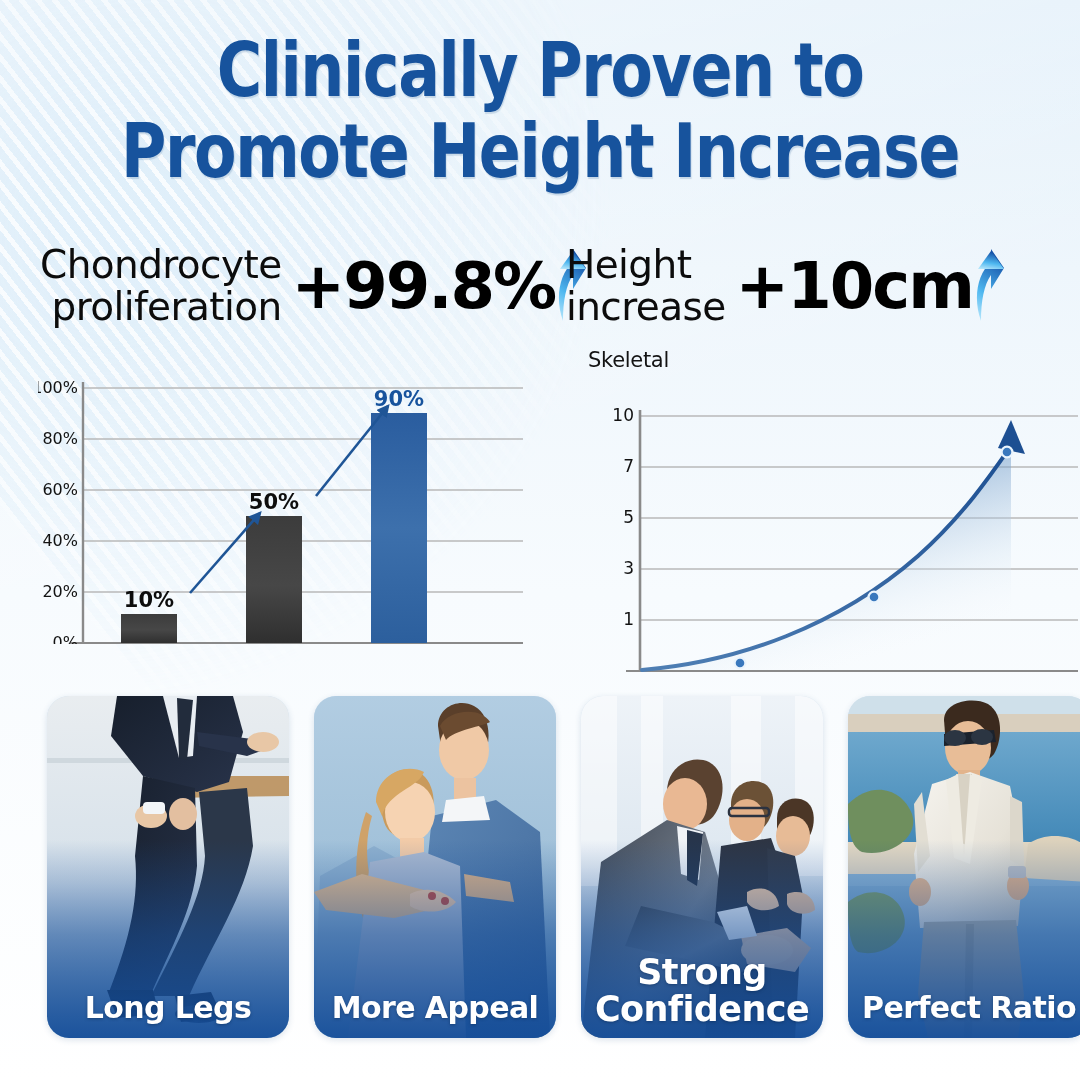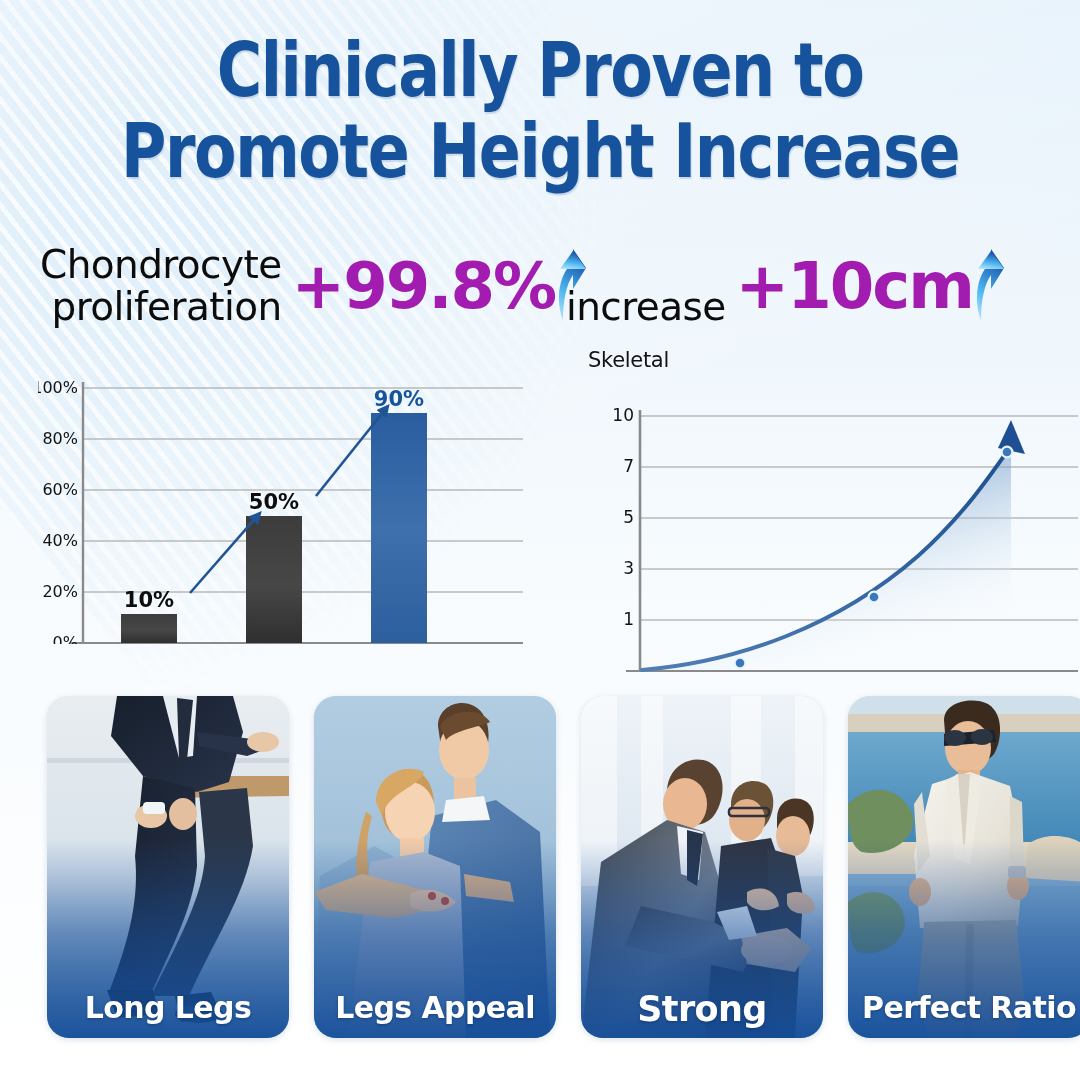--- a/index.html
+++ b/index.html
@@ -41,21 +41,21 @@
     display:flex; align-items:center;
   }
   .stat{ display:flex; align-items:center; }
   .stat.s1{ width:566px; padding-left:40px;text-align:right; }
   .stat.s2{ width:514px; }
   .stat-label{
     color:#0c0c0c; font-size:39px; line-height:1.07; font-weight:400;
     font-family:"DejaVu Sans", sans-serif; letter-spacing:-.6px;
   }
   .stat-value{
-    color:#a21caf; font-weight:bold; font-size:64px; letter-spacing:-2px;
+    color:#000000; font-weight:bold; font-size:64px; letter-spacing:-2px;
     font-family:"DejaVu Sans", sans-serif; margin-left:10px; white-space:nowrap;
   }
   .up-arrow{ width:40px; height:74px; margin-left:-2px; flex:0 0 auto; }
 
   
   .chart{ position:absolute; top:348px; height:322px; }
   #chart-left{ left:38px; width:500px; }
   #chart-right{ left:560px; width:500px;margin-left:28px; }
   .chart-title{
     font-size:21px; color:#131313; font-family:"DejaVu Sans", sans-serif;
@@ -112,21 +112,21 @@
           <stop offset="1" stop-color="#1552a8"></stop>
         </linearGradient>
       </defs>
       <path d="M10 72 C10 52 13 36 20 26 L20 40 L33 19 L20 0 L20 13 C6 25 2 50 10 72 Z" fill="url(#ag1)"></path>
       <path d="M20 2 L33 20 L7 20 Z" fill="url(#ag1)"></path>
     </svg>
   </div>
 
   <div class="stat s2">
     <div class="stat-label">
-      <br>
+      <span>Height</span><br>
       <span>increase</span>
     </div>
     <div class="stat-value">+10cm</div>
     <svg class="up-arrow" viewBox="0 0 40 74">
       <path d="M10 72 C10 52 13 36 20 26 L20 40 L33 19 L20 0 L20 13 C6 25 2 50 10 72 Z" fill="url(#ag1)"></path>
       <path d="M20 2 L33 20 L7 20 Z" fill="url(#ag1)"></path>
     </svg>
   </div>
 </div>
 
@@ -310,21 +310,21 @@
       <path d="M58 120 C46 160 58 200 72 222 L52 230 C38 196 40 150 52 116 Z" fill="#cfa269"></path>
       <rect x="86" y="142" width="24" height="22" fill="#f2cba8"></rect>
       <path d="M56 166 L110 156 L146 170 L152 342 L34 342 Z" fill="#aab9d0"></path>
       <path d="M0 196 L48 178 L118 196 L134 210 L80 222 L12 214 Z" fill="#e2b98c"></path>
       <path d="M96 198 C112 190 130 194 142 206 C132 218 108 218 96 210 Z" fill="#eec6a2"></path>
       <circle cx="118" cy="200" r="4" fill="#c04a3e"></circle>
       <circle cx="131" cy="205" r="4" fill="#c04a3e"></circle>
       <path d="M150 178 L196 186 L200 206 L152 200 Z" fill="#dcb186"></path>
     </svg>
     <div class="veil"></div>
-    <div class="cap">Legs Appeal</div>
+    <div class="cap">More Appeal</div>
   </div>
 
   <div class="card">
     <svg class="photo" viewBox="0 0 242 342" preserveAspectRatio="xMidYMid slice">
       <defs>
         <linearGradient id="p3bg" x1="0" y1="0" x2="0" y2="1">
           <stop offset="0" stop-color="#eef3f8"></stop>
             <stop offset=".5" stop-color="#dde7f0"></stop>
           <stop offset="1" stop-color="#7ba0c6"></stop>
         </linearGradient>
@@ -356,20 +356,21 @@
       <path d="M60 210 L132 226 L176 248 L162 276 L100 262 L44 250 Z" fill="url(#gsuit)"></path>
       <path d="M160 240 L206 232 L230 252 L214 276 L166 268 Z" fill="#ecc6a6"></path>
       <ellipse cx="186" cy="254" rx="26" ry="15" fill="#f0cdad"></ellipse>
       <path d="M136 216 L166 210 L176 240 L148 244 Z" fill="#f4f7fa"></path>
       <path d="M166 196 C180 188 196 194 198 210 C186 218 170 214 166 206 Z" fill="#eec6a2"></path>
       <path d="M206 198 C220 192 234 200 234 214 C222 222 208 216 206 208 Z" fill="#e9bf9b"></path>
     </svg>
     <div class="veil"></div>
     <div class="cap two">
       <span>Strong</span><br>
+      <span>Confidence</span>
     </div>
   </div>
 
   <div class="card">
     <svg class="photo" viewBox="0 0 242 342" preserveAspectRatio="xMidYMid slice">
       <defs>
         <linearGradient id="sea" x1="0" y1="0" x2="0" y2="1">
           <stop offset="0" stop-color="#6ea8cd"></stop>
             <stop offset="1" stop-color="#3f86b6"></stop>
         </linearGradient>

